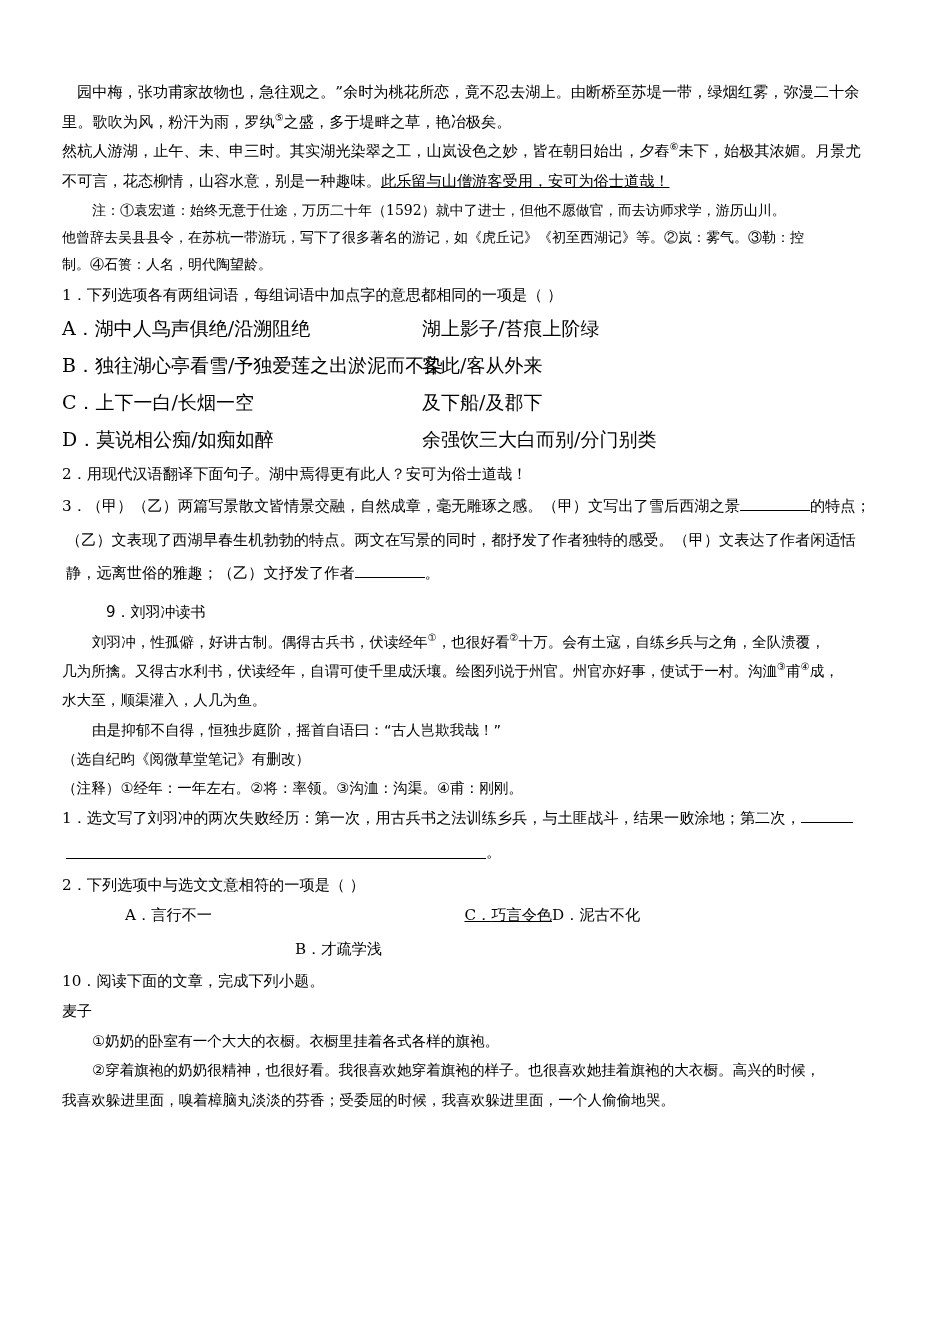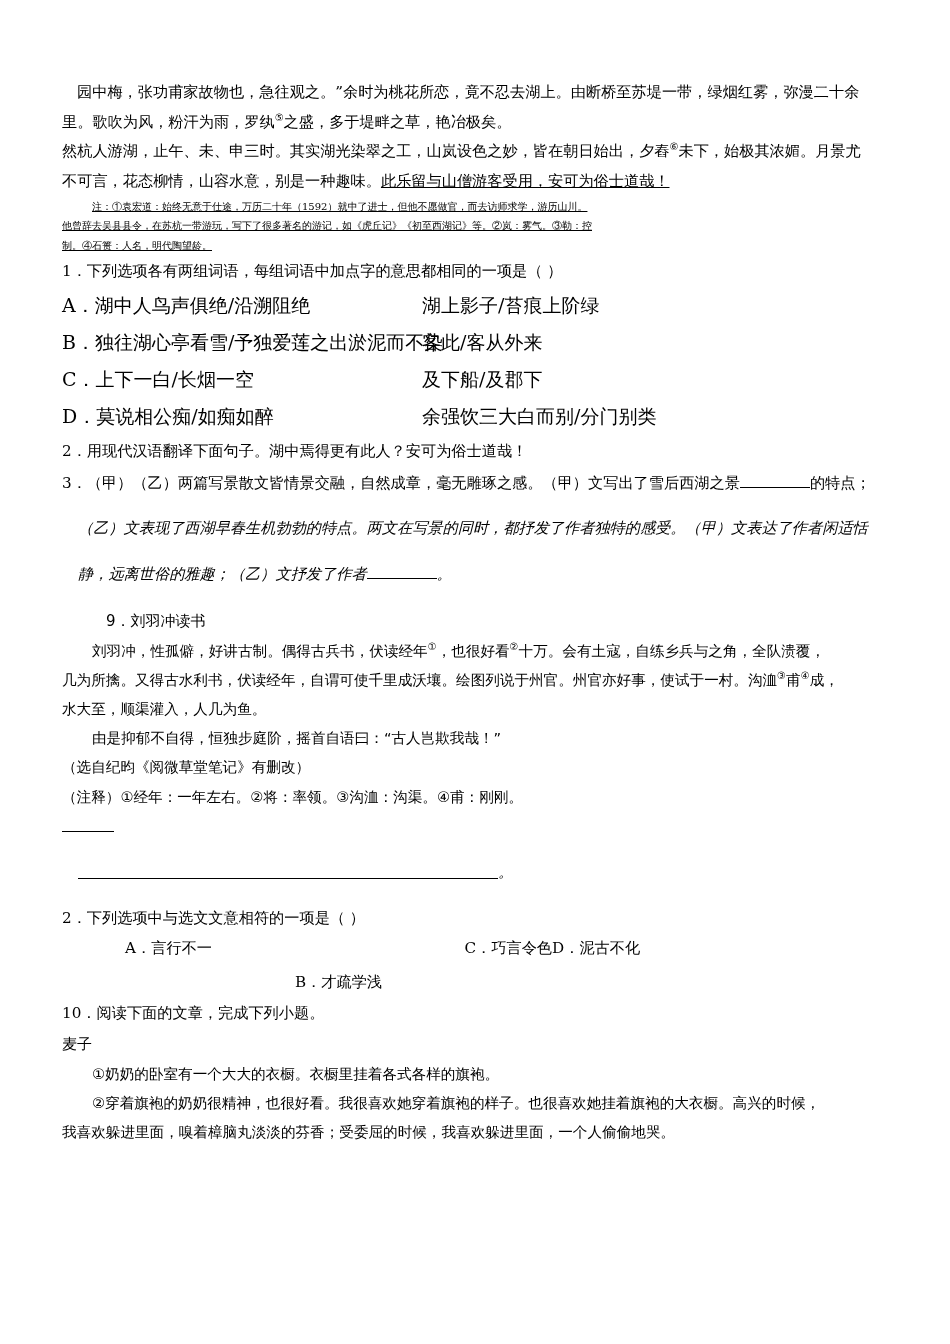--- a/index.html
+++ b/index.html
@@ -22,23 +22,22 @@
     padding: 78px 66px 16px 62px;
   }
   .blk {
     font-size: 15.2px;
     line-height: 1.95;
     text-align: justify;
   }
   .indent1 { text-indent: 15px; }
   .indent2 { text-indent: 30px; }
   .note {
-    font-size: 10px;
+    font-size: 14px;
     line-height: 1.95;
-    text-decoration: underline;
   }
   .u { text-decoration: underline; }
   .sup { font-size: 10px; vertical-align: super; }
   .q-line {
     font-size: 15.2px;
     line-height: 1.95;
     margin-top: 2px;
   }
   .opt-row {
     display: flex;
@@ -73,22 +72,22 @@
   }
   .mcq-row {
     display: flex;
     font-size: 15.2px;
     line-height: 1.95;
     text-align: right;
   }
   .mcq-row > span { display: inline-block; }
   .m1 { width: 150px; }
   .m2 { width: 170px; margin-top: 34px; }
-  .m3 { width: 170px; }
-  .tight { margin: 16px; padding: 0; font-style: italic; }
+  .m3 { width: 170px; text-decoration: underline; }
+  .tight { margin: 4px; padding: 0; }
 </style>
 </head>
 <body>
 
 <div class="page">
 
   <div class="blk indent1">
     <span>园中梅，张功甫家故物也，急往观之。”余时为桃花所恋，竟不忍去湖上。由断桥至苏堤一带，绿烟红雾，弥漫二十余</span><br>
     <span>里。歌吹为风，粉汗为雨，罗纨</span><span class="sup">⑤</span><span>之盛，多于堤畔之草，艳冶极矣。</span>
   </div>
@@ -144,21 +143,21 @@
   </div>
   <div class="hand">
     <span>几为所擒。又得古水利书，伏读经年，自谓可使千里成沃壤。绘图列说于州官。州官亦好事，使试于一村。沟洫</span><span class="sup">③</span><span>甫</span><span class="sup">④</span><span>成，</span>
   </div>
   <div class="hand">水大至，顺渠灌入，人几为鱼。</div>
   <div class="hand indent2">由是抑郁不自得，恒独步庭阶，摇首自语曰：“古人岂欺我哉！”</div>
   <div class="hand">（选自纪昀《阅微草堂笔记》有删改）</div>
   <div class="hand">（注释）①经年：一年左右。②将：率领。③沟洫：沟渠。④甫：刚刚。</div>
 
   <div class="q-line">
-    <span class="blank-long" style="width:52px;"></span>
+    <span>1．选文写了刘羽冲的两次失败经历：第一次，用古兵书之法训练乡兵，与土匪战斗，结果一败涂地；第二次，</span><span class="blank-long" style="width:52px;"></span>
   </div>
   <div class="q-line tight">
     <span class="fill-line"></span><span>。</span>
   </div>
 
   <div class="q-line">2．下列选项中与选文文意相符的一项是（      ）</div>
 
   <div class="mcq-row">
     <span class="m1"><span>A．</span><span>言行不一</span></span>
     <span class="m2"><span>B．</span><span>才疏学浅</span></span>

